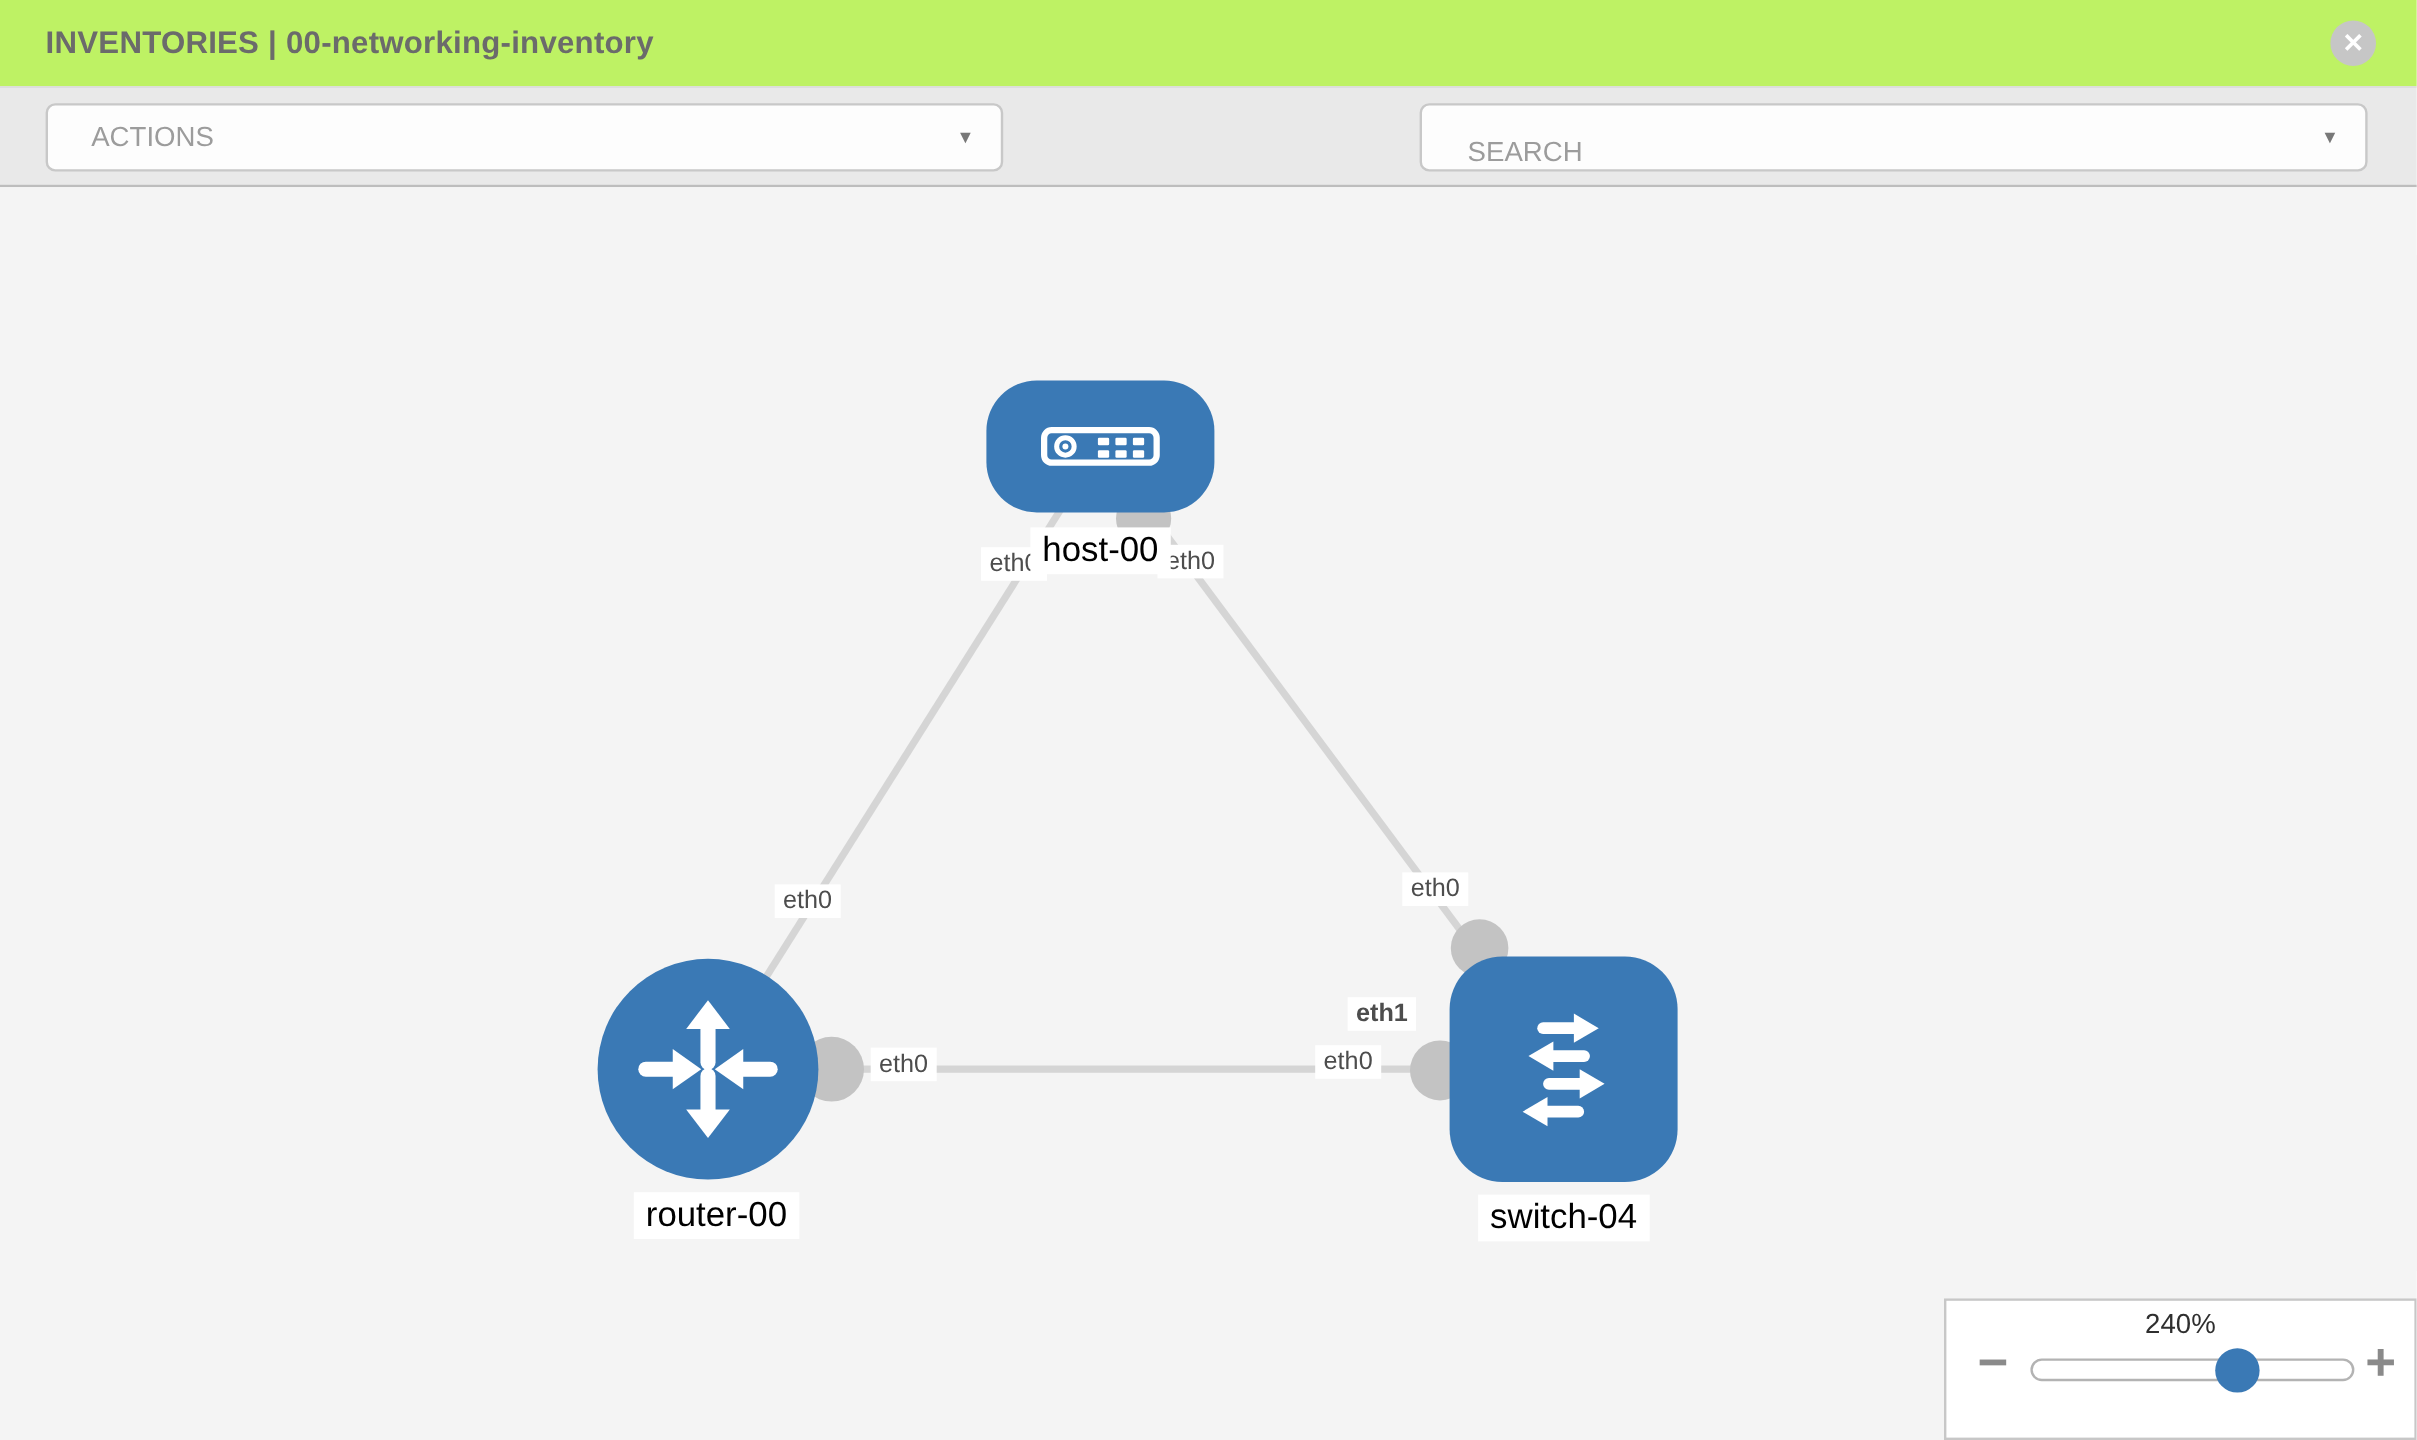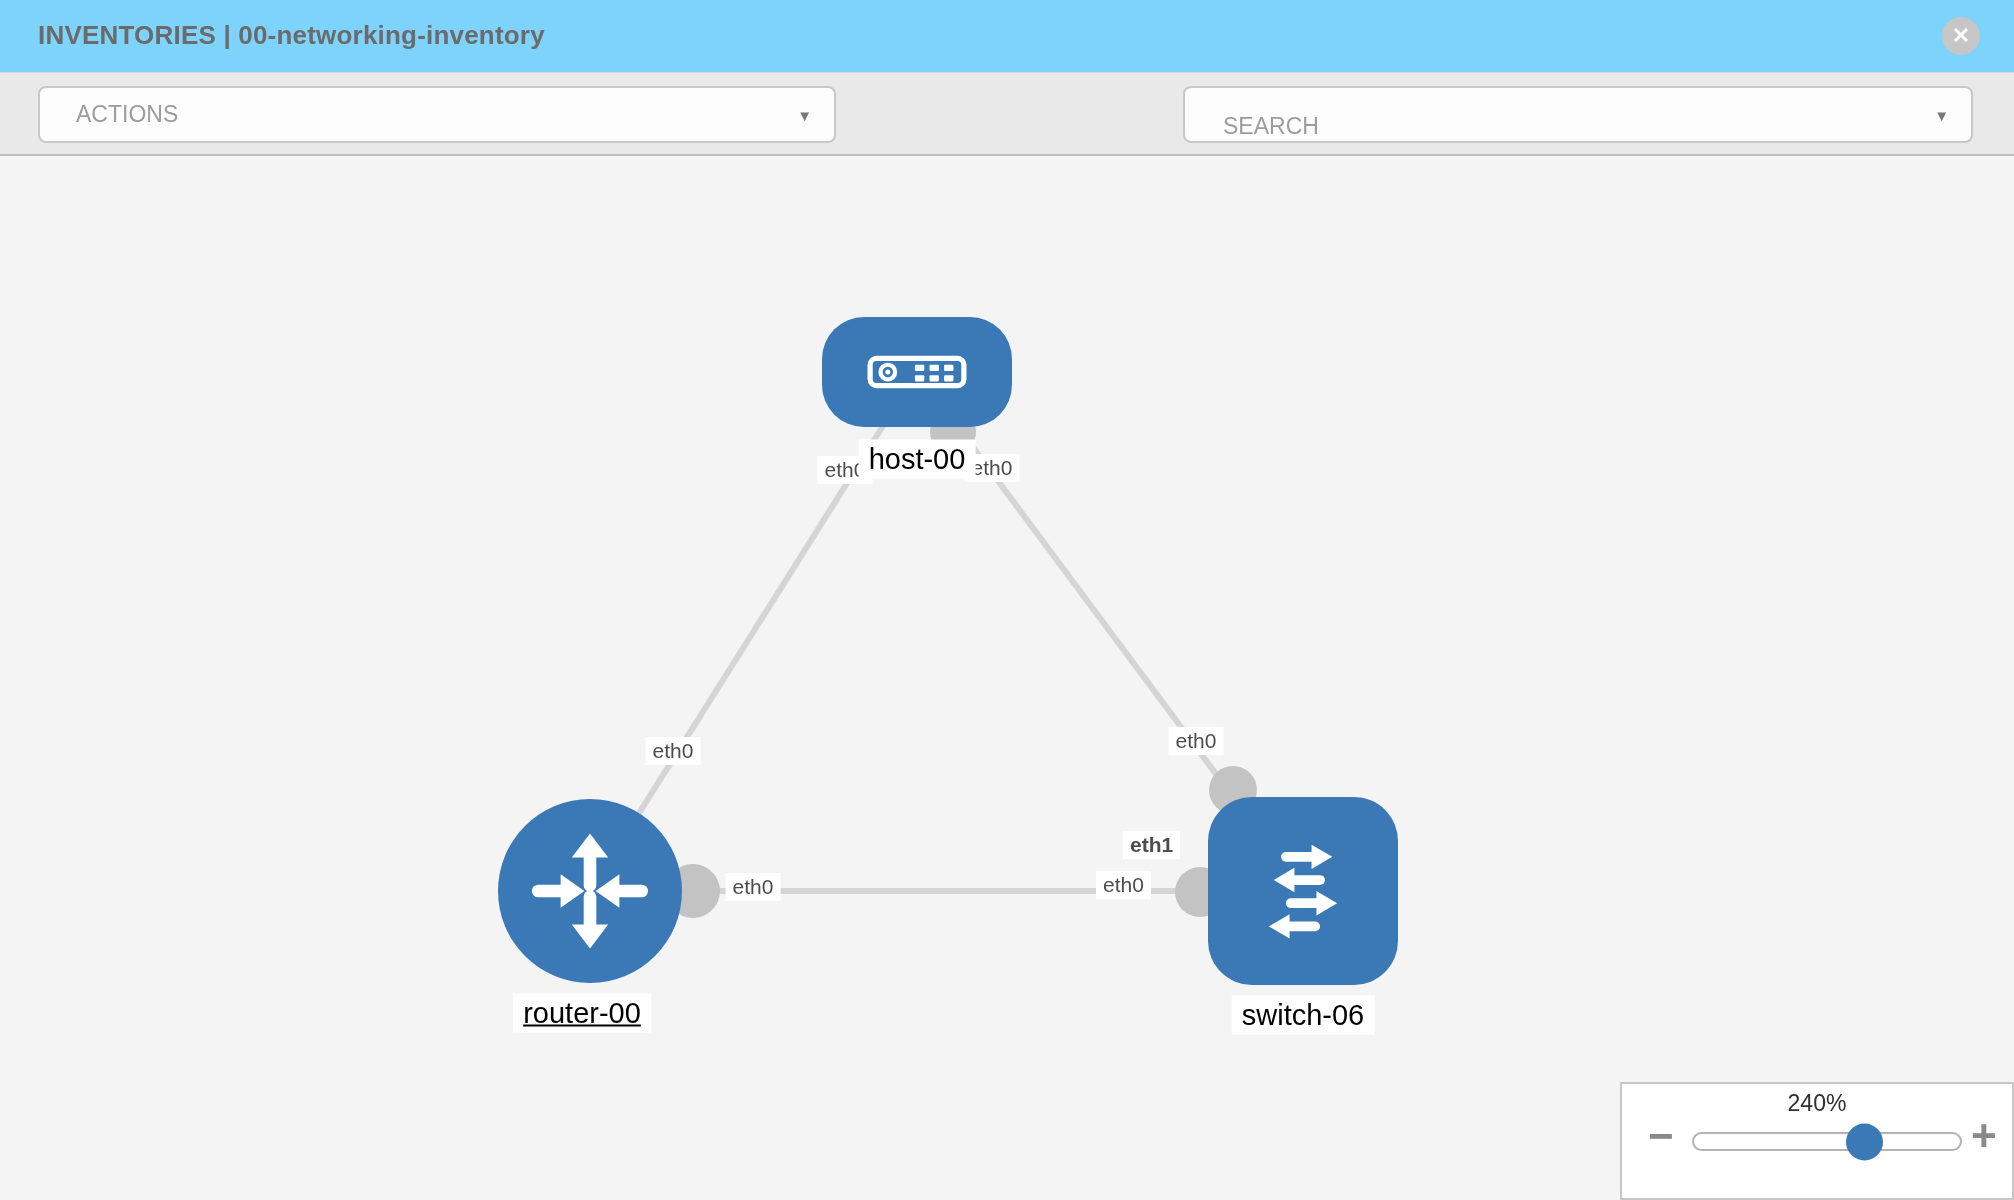--- a/index.html
+++ b/index.html
@@ -1,21 +1,21 @@
 <!DOCTYPE html>
 <html><head>
 <meta charset="utf-8">
 <style>
   html,body { margin:0; padding:0; }
   body {
     width:2014px; height:1200px; overflow:hidden; position:relative;
     font-family:"Liberation Sans", sans-serif; background:#ffffff;
   }
   
-  .header { position:absolute; left:0; top:0; width:2014px; height:72px; background:#7dd3fc; }
+  .header { position:absolute; left:0; top:0; width:2014px; height:72px; background:#bef264; }
   .header-title {
     position:absolute; left:38px; top:20px;
     font-size:26px; font-weight:bold; color:#6b6b6b; letter-spacing:.2px;
   }
   .close-btn {
     position:absolute; right:34px; top:17px; width:38px; height:38px;
     border-radius:50%; background:#c6c6c6; color:#ffffff;
     display:flex; align-items:center; justify-content:center;
     font-size:22px; font-weight:bold; cursor:pointer; user-select:none;
   }
@@ -183,22 +183,22 @@
   <div class="iface-label" style="left:845px; top:314px;">eth0</div>
   <div class="iface-label" style="left:673px; top:595px;">eth0</div>
   <div class="iface-label" style="left:992px; top:312px;">eth0</div>
   <div class="iface-label" style="left:1196px; top:585px;">eth0</div>
   <div class="iface-label" style="left:753px; top:731px;">eth0</div>
 
   <div class="iface-label iface-abs" style="left:1096px; top:729px;">eth0</div>
   <div class="iface-label iface-abs" style="left:1123px; top:689px;font-weight:bold;">eth1</div>
 
   <div class="node-label" style="left:917px; top:303px;">host-00</div>
-  <div class="node-label" style="left:582px; top:857px;text-decoration:underline;">router-00</div>
-  <div class="node-label" style="left:1303px; top:859px;">switch-06</div>
+  <div class="node-label" style="left:597px; top:857px;">router-00</div>
+  <div class="node-label" style="left:1303px; top:859px;">switch-04</div>
 
   <div class="zoom-panel">
     <div class="zoom-percent">240%</div>
     <div class="zoom-minus">−</div>
     <div class="zoom-track">
       <div class="zoom-handle"></div>
     </div>
     <div class="zoom-plus">+</div>
   </div>
 

